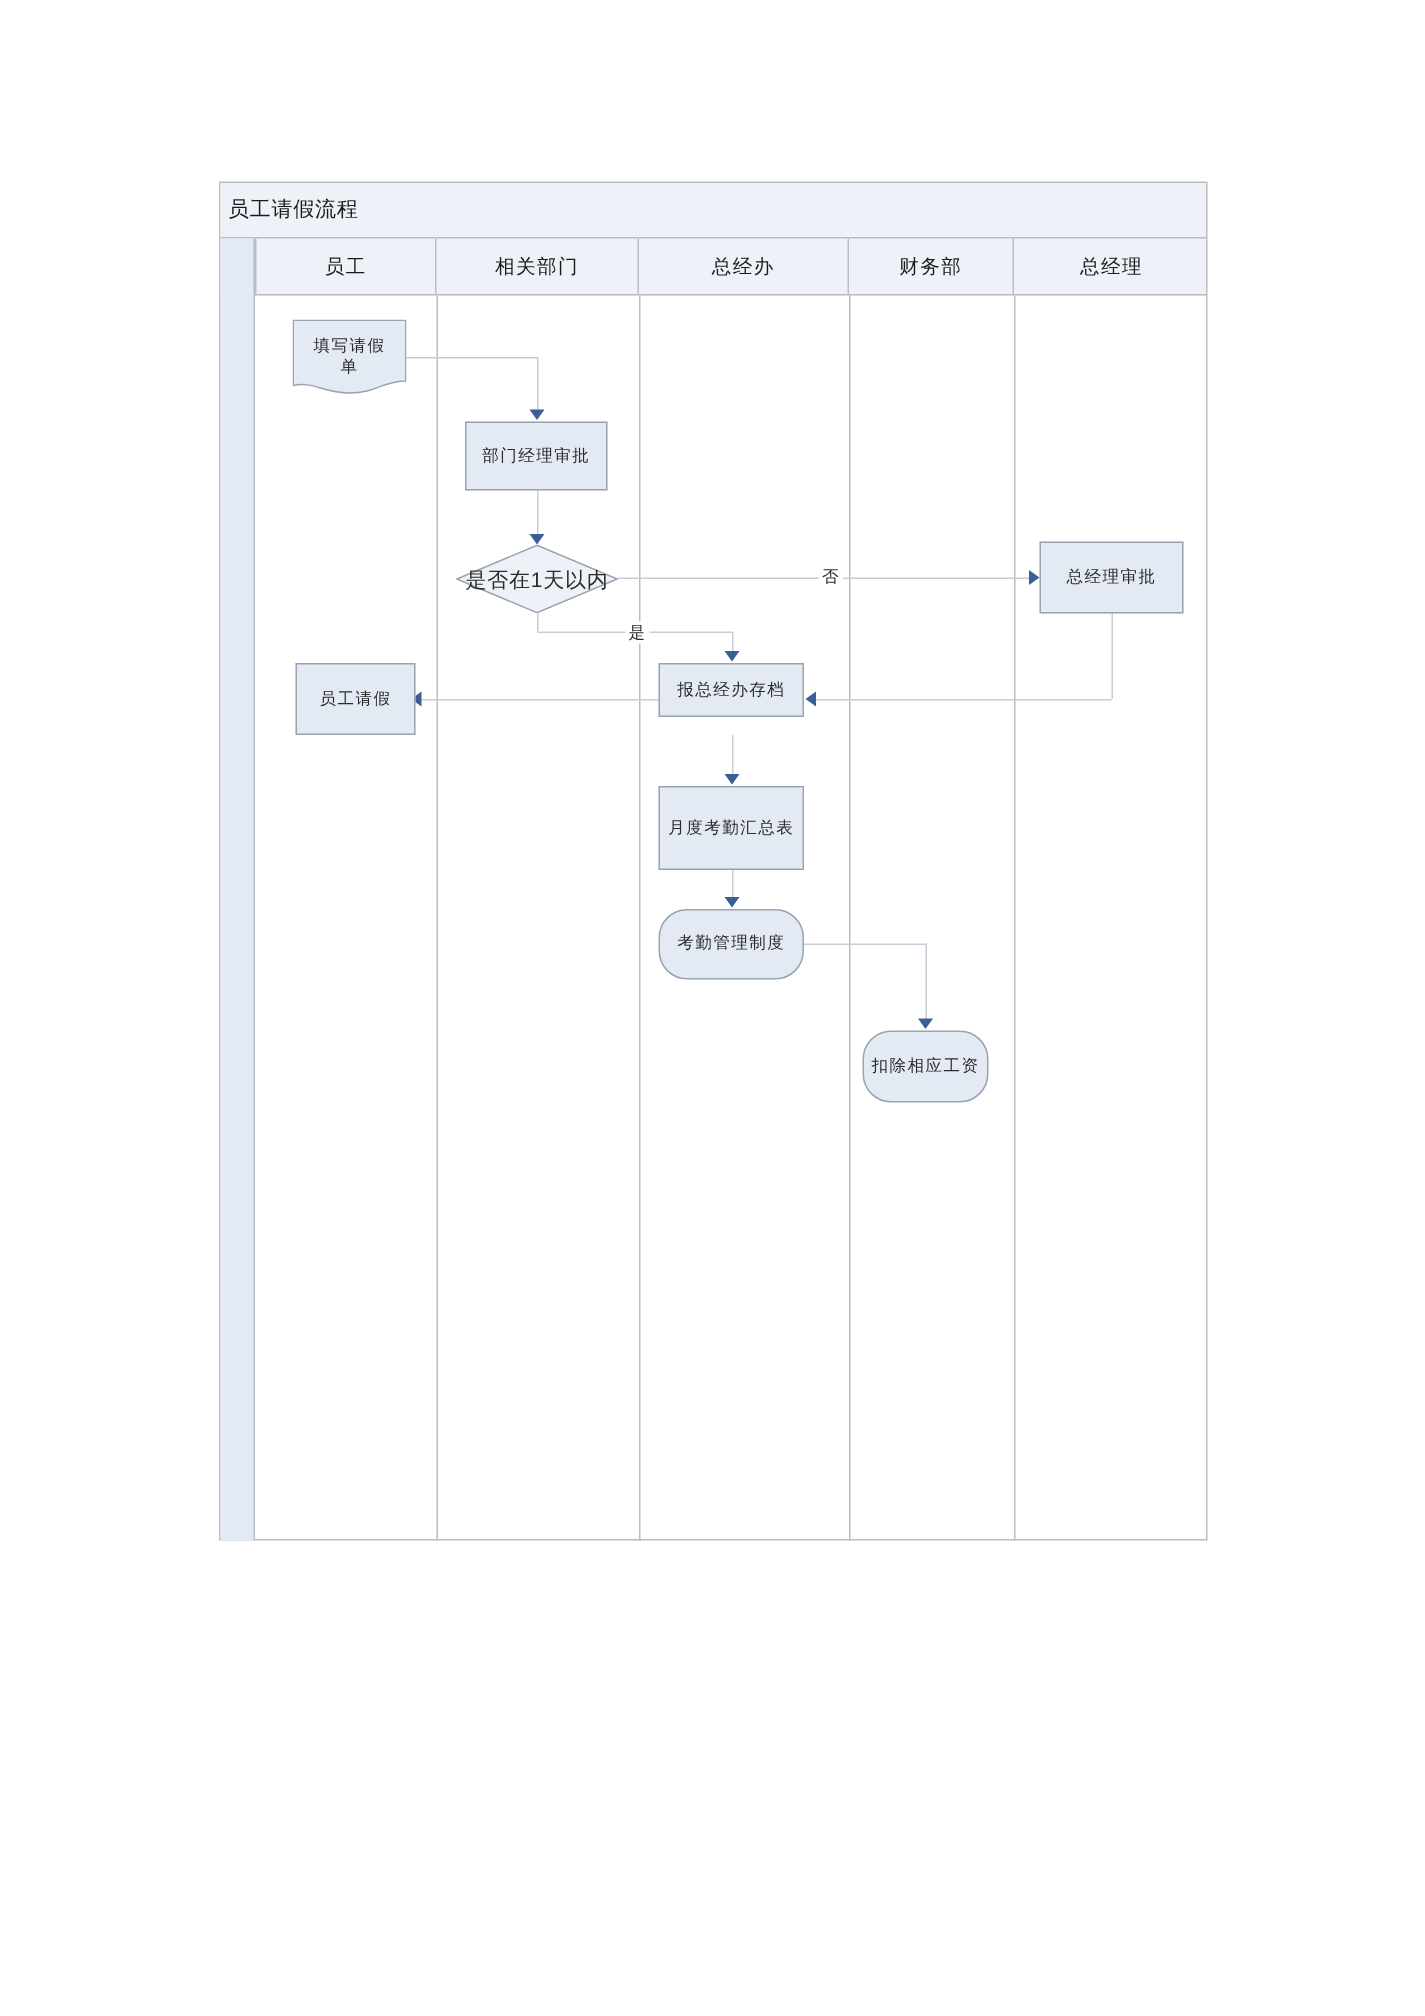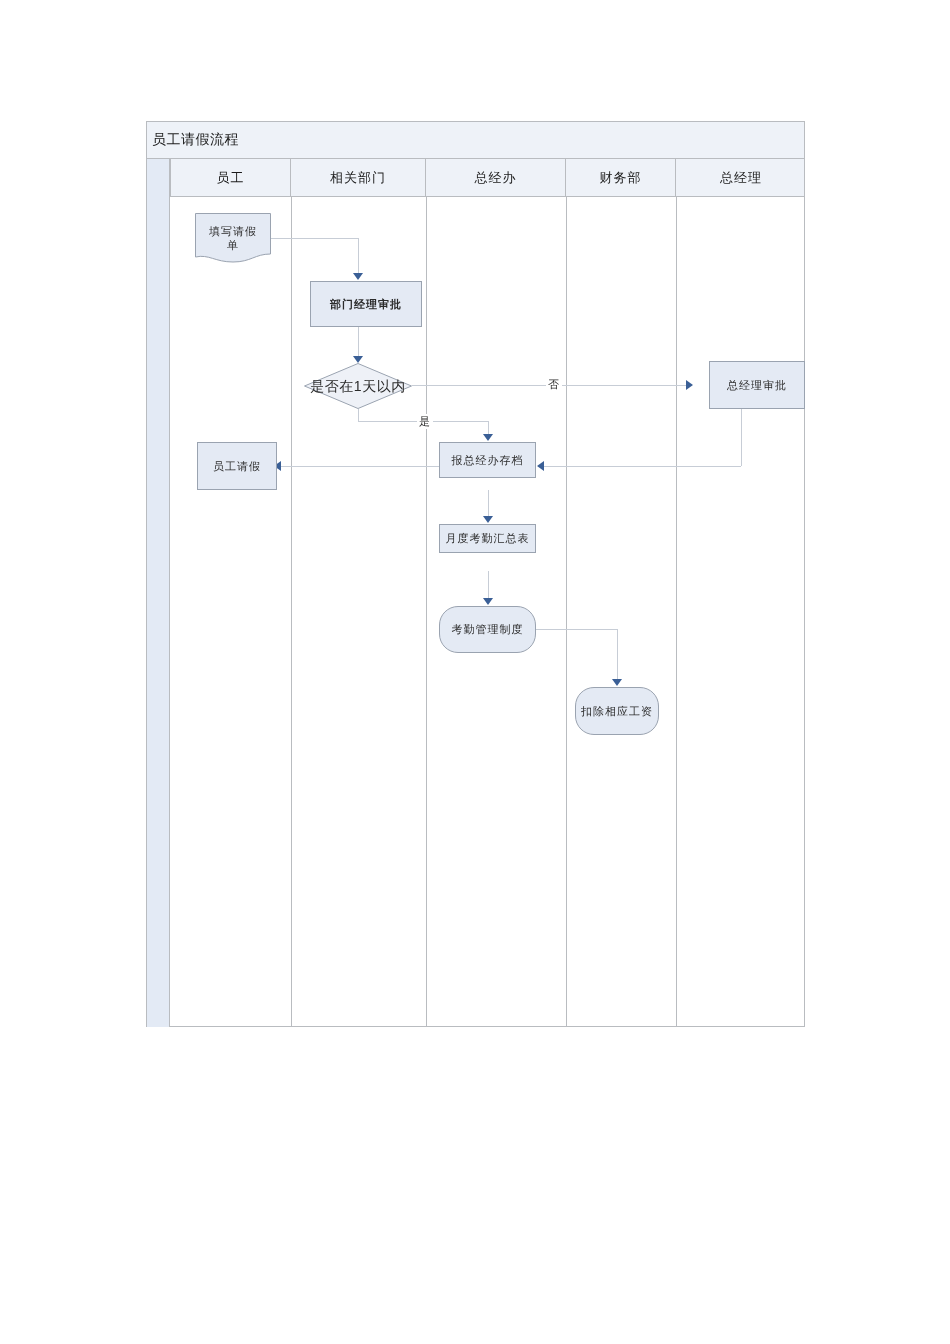--- a/index.html
+++ b/index.html
@@ -261,44 +261,44 @@
     <div class="conn conn-v" style="left:470px; top:507px; height:51px;"></div>
     <div class="arrow arrow-down" style="left:465px; top:557px;"></div>
 
     <div class="node node-doc" style="left:48px; top:91px; width:76px; height:50px;">
       <svg width="76" height="50" viewBox="0 0 76 50">
         <path d="M0.5,0.5 L75.5,0.5 L75.5,41 C60,41 56,49 38,49 C20,49 14,41 0.5,44 Z" fill="#e4eaf4" stroke="#9aa3b0" stroke-width="1"></path>
       </svg>
       <span class="doc-label">填写请假单</span>
     </div>
 
-    <div class="node" style="left:163px; top:159px; width:112px; height:46px;font-weight:bold;">
+    <div class="node" style="left:163px; top:159px; width:95px; height:46px;">
       <span>部门经理审批</span>
     </div>
 
     <div class="node node-diamond" style="left:157px; top:241px; width:108px; height:46px;">
       <svg width="108" height="46" viewBox="0 0 108 46">
         <polygon points="54,0.5 107.5,23 54,45.5 0.5,23" fill="#eef1f7" stroke="#9aa3b0" stroke-width="1"></polygon>
       </svg>
       <span class="diamond-label">是否在1天以内</span>
     </div>
 
-    <div class="node" style="left:546px; top:239px; width:96px; height:48px;margin-left:16px;">
+    <div class="node" style="left:546px; top:239px; width:96px; height:48px;">
       <span>总经理审批</span>
     </div>
 
     <div class="node" style="left:50px; top:320px; width:80px; height:48px;">
       <span>员工请假</span>
     </div>
 
     <div class="node" style="left:292px; top:320px; width:97px; height:36px;">
       <span>报总经办存档</span>
     </div>
 
-    <div class="node" style="left:292px; top:402px; width:97px; height:29px;">
+    <div class="node" style="left:292px; top:402px; width:97px; height:56px;">
       <span>月度考勤汇总表</span>
     </div>
 
     <div class="node" style="left:292px; top:484px; width:97px; height:47px;border-radius:19px;">
       <span>考勤管理制度</span>
     </div>
 
     <div class="node" style="left:428px; top:565px; width:84px; height:48px;border-radius:19px;">
       <span>扣除相应工资</span>
     </div>

